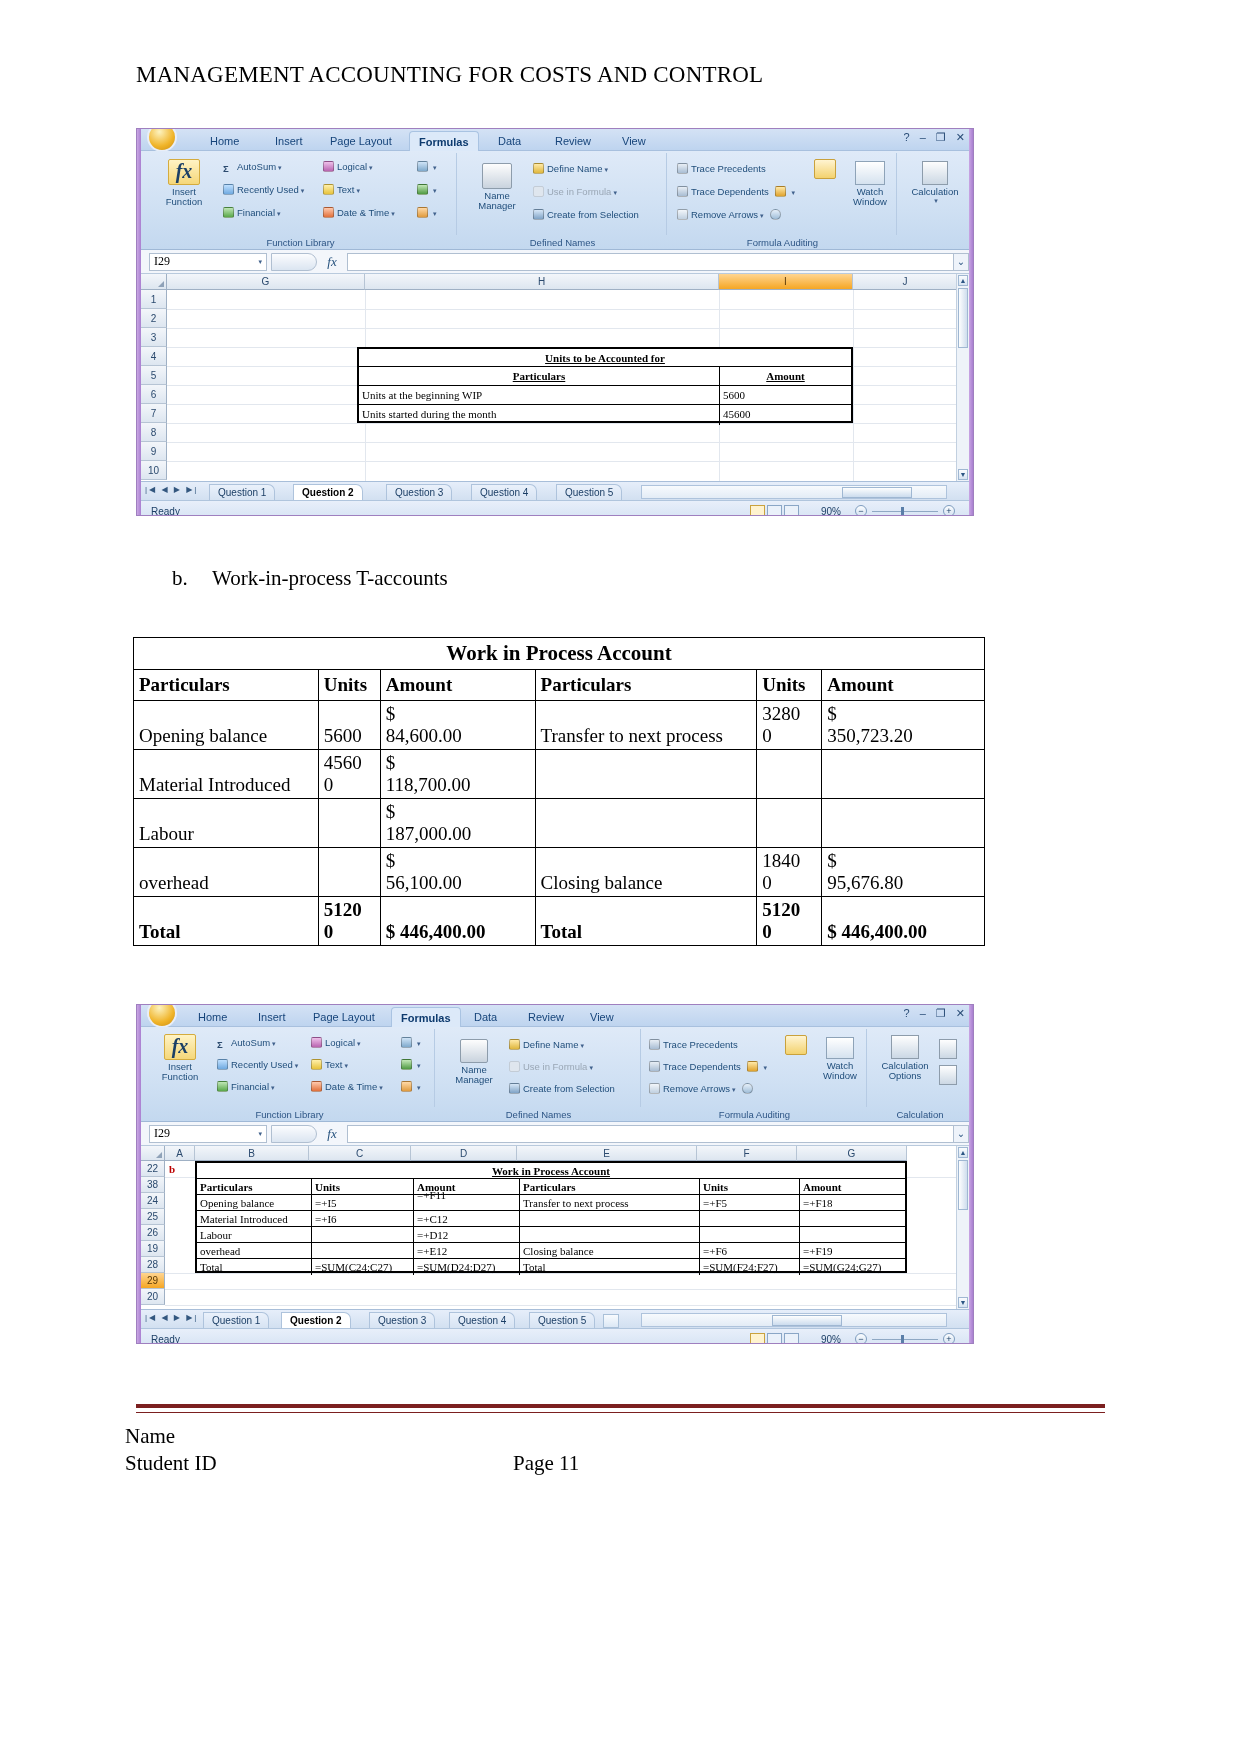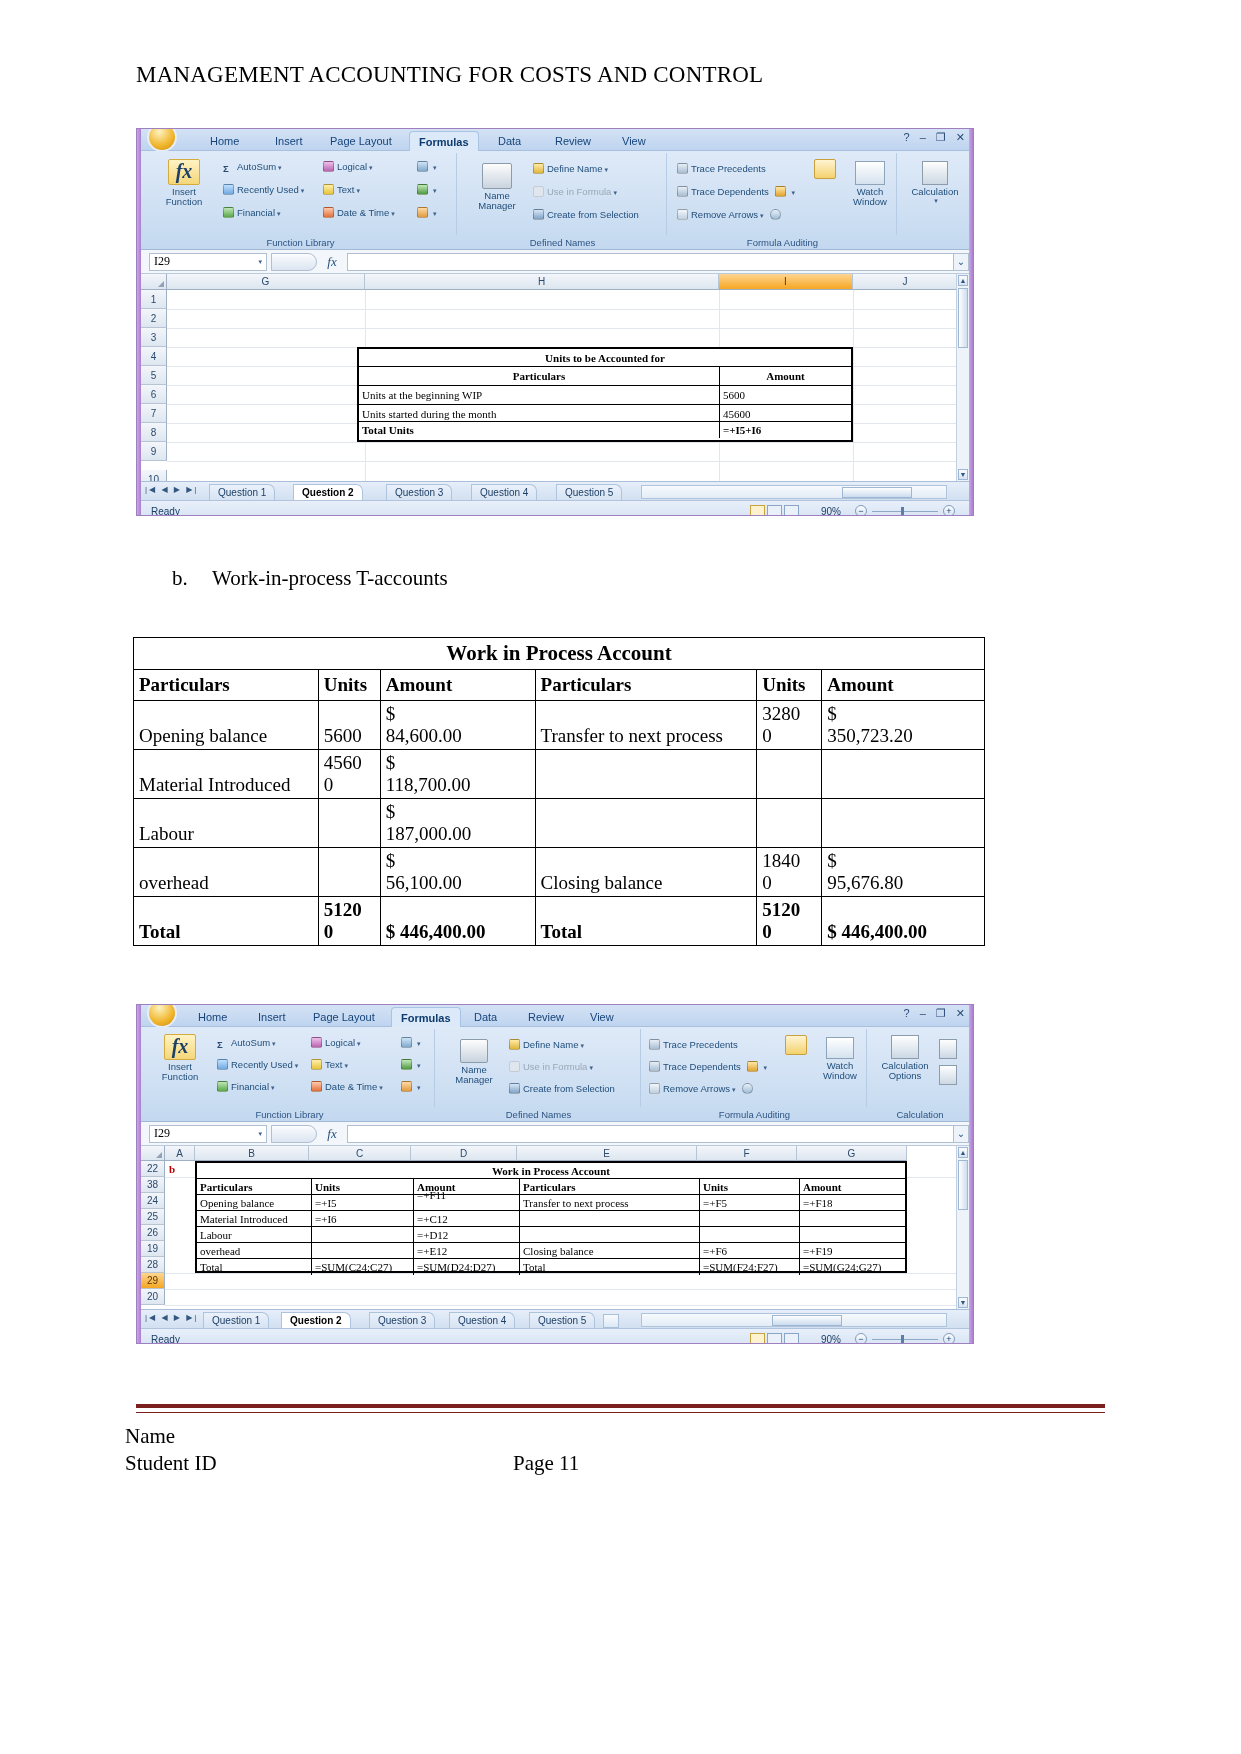--- a/index.html
+++ b/index.html
@@ -162,21 +162,21 @@
   }
 
   
   .sheettbl { position:absolute; border:2px solid #000; background:#fff; }
   .stcell {
     position:absolute; font-family:"Liberation Serif",serif;
     font-size:11px; color:#000; padding:0 3px;
     white-space:nowrap; overflow:hidden;
     display:flex; align-items:center;
   }
-  .stcell.ctr { justify-content:center; font-weight:bold; }
+  .stcell.ctr { justify-content:center; font-weight:bold;text-decoration:underline; }
   .stcell.bd { font-weight:bold; }
   .stline-h { position:absolute; height:1px; background:#000; }
   .stline-v { position:absolute; width:1px; background:#000; }
 
   
   .sheetbar {
     position:relative; height:19px;
     background:linear-gradient(to bottom,#e6eefa,#d2e0f1);
     border-top:1px solid #a8bed9;
   }
@@ -400,21 +400,21 @@
 
       <div class="rowhead" style="left:0; top:16px;  width:26px; height:19px; line-height:19px;">1</div>
       <div class="rowhead" style="left:0; top:35px;  width:26px; height:19px; line-height:19px;">2</div>
       <div class="rowhead" style="left:0; top:54px;  width:26px; height:19px; line-height:19px;">3</div>
       <div class="rowhead" style="left:0; top:73px;  width:26px; height:19px; line-height:19px;">4</div>
       <div class="rowhead" style="left:0; top:92px;  width:26px; height:19px; line-height:19px;">5</div>
       <div class="rowhead" style="left:0; top:111px; width:26px; height:19px; line-height:19px;">6</div>
       <div class="rowhead" style="left:0; top:130px; width:26px; height:19px; line-height:19px;">7</div>
       <div class="rowhead" style="left:0; top:149px; width:26px; height:19px; line-height:19px;">8</div>
       <div class="rowhead" style="left:0; top:168px; width:26px; height:19px; line-height:19px;">9</div>
-      <div class="rowhead" style="left:0; top:196px; width:26px; height:19px; line-height:19px;">10</div>
+      <div class="rowhead" style="left:0; top:187px; width:26px; height:19px; line-height:19px;">10</div>
 
       <div class="gline-h" style="left:26px; right:13px; top:35px;"></div>
       <div class="gline-h" style="left:26px; right:13px; top:54px;"></div>
       <div class="gline-h" style="left:26px; right:13px; top:73px;"></div>
       <div class="gline-h" style="left:26px; right:13px; top:92px;"></div>
       <div class="gline-h" style="left:26px; right:13px; top:111px;"></div>
       <div class="gline-h" style="left:26px; right:13px; top:130px;"></div>
       <div class="gline-h" style="left:26px; right:13px; top:149px;"></div>
       <div class="gline-h" style="left:26px; right:13px; top:168px;"></div>
       <div class="gline-h" style="left:26px; right:13px; top:187px;"></div>
@@ -430,25 +430,20 @@
         <div class="stcell ctr" style="left:361px; top:18px; width:131px; height:18px;">Amount</div>
         <div class="stline-h" style="left:0; top:36px; width:492px;"></div>
         <div class="stline-v" style="left:360px; top:17px; height:59px;"></div>
 
         <div class="stcell" style="left:0; top:37px; width:360px; height:18px;">Units at the beginning WIP</div>
         <div class="stcell" style="left:361px; top:37px; width:131px; height:18px;">5600</div>
         <div class="stline-h" style="left:0; top:55px; width:492px;"></div>
 
         <div class="stcell" style="left:0; top:56px; width:360px; height:18px;">Units started during the month</div>
         <div class="stcell" style="left:361px; top:56px; width:131px; height:18px;">45600</div>
-      </div>
-      <div class="sheettbl" style="left:216px; top:148px; width:496px; height:20px; border-top:none;">
-        <div class="stcell bd" style="left:0; top:0; width:360px; height:16px;">Total Units</div>
-        <div class="stcell bd" style="left:361px; top:0; width:131px; height:16px;">=+I5+I6</div>
-        <div class="stline-v" style="left:360px; top:0; height:16px;"></div>
       </div>
 
       <div class="vsbar">
         <div class="vsarrow" style="top:1px;">▲</div>
         <div class="vsthumb" style="top:14px; height:60px;"></div>
         <div class="vsarrow" style="bottom:1px;">▼</div>
       </div>
     </div>
 
     <div class="sheetbar">

